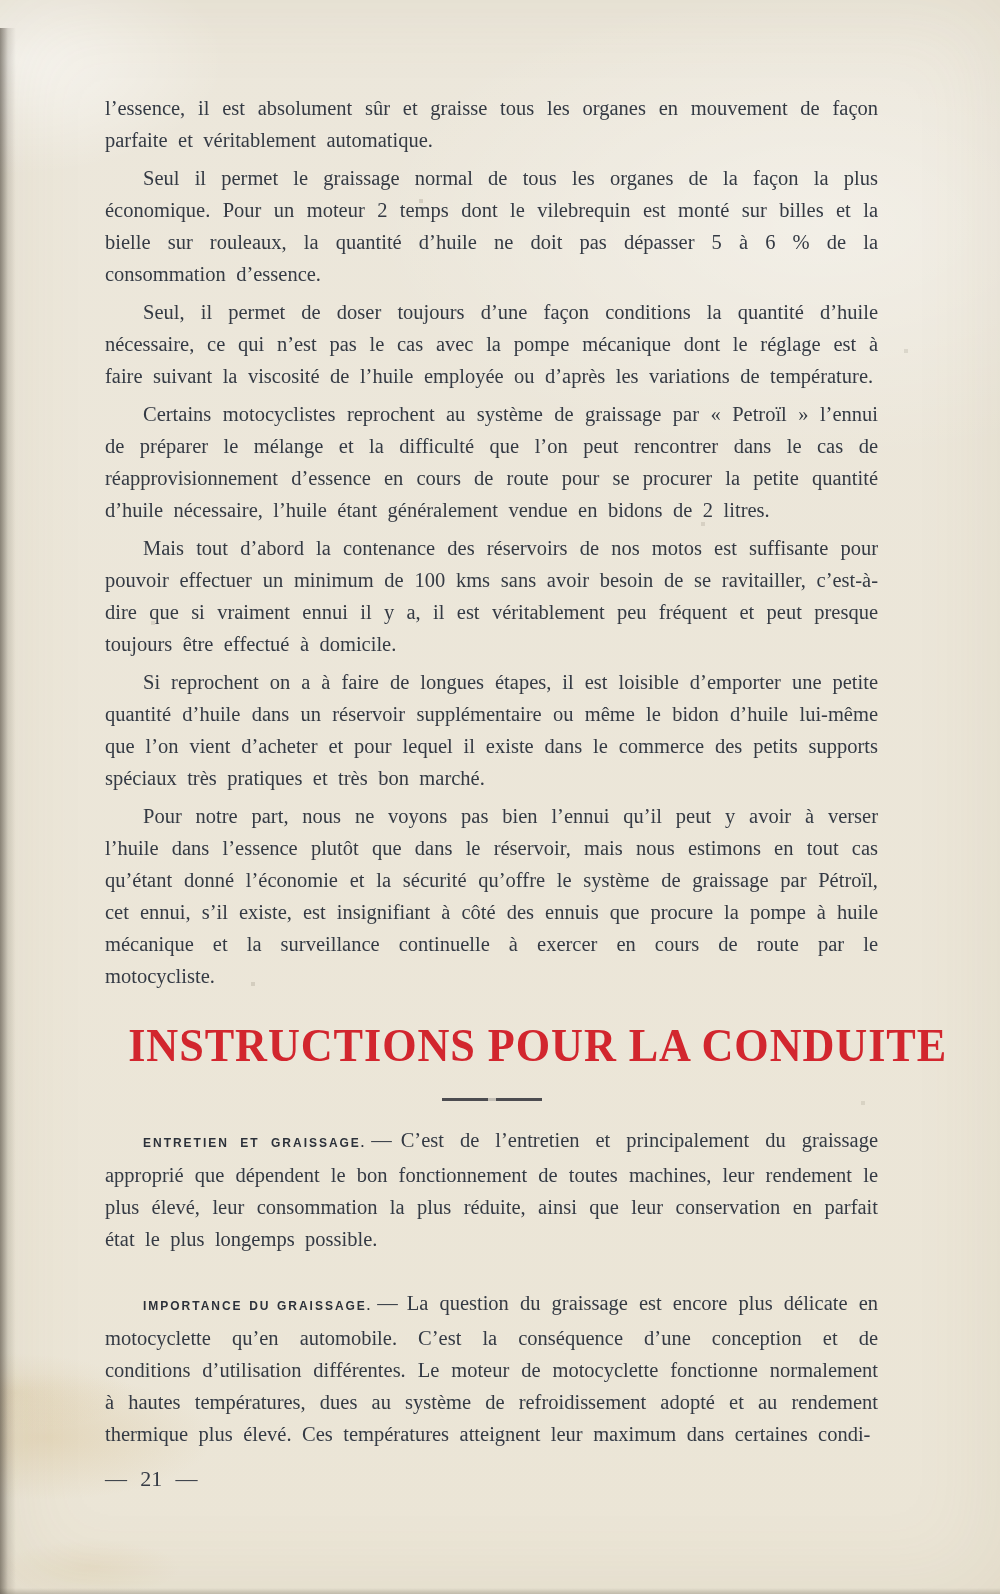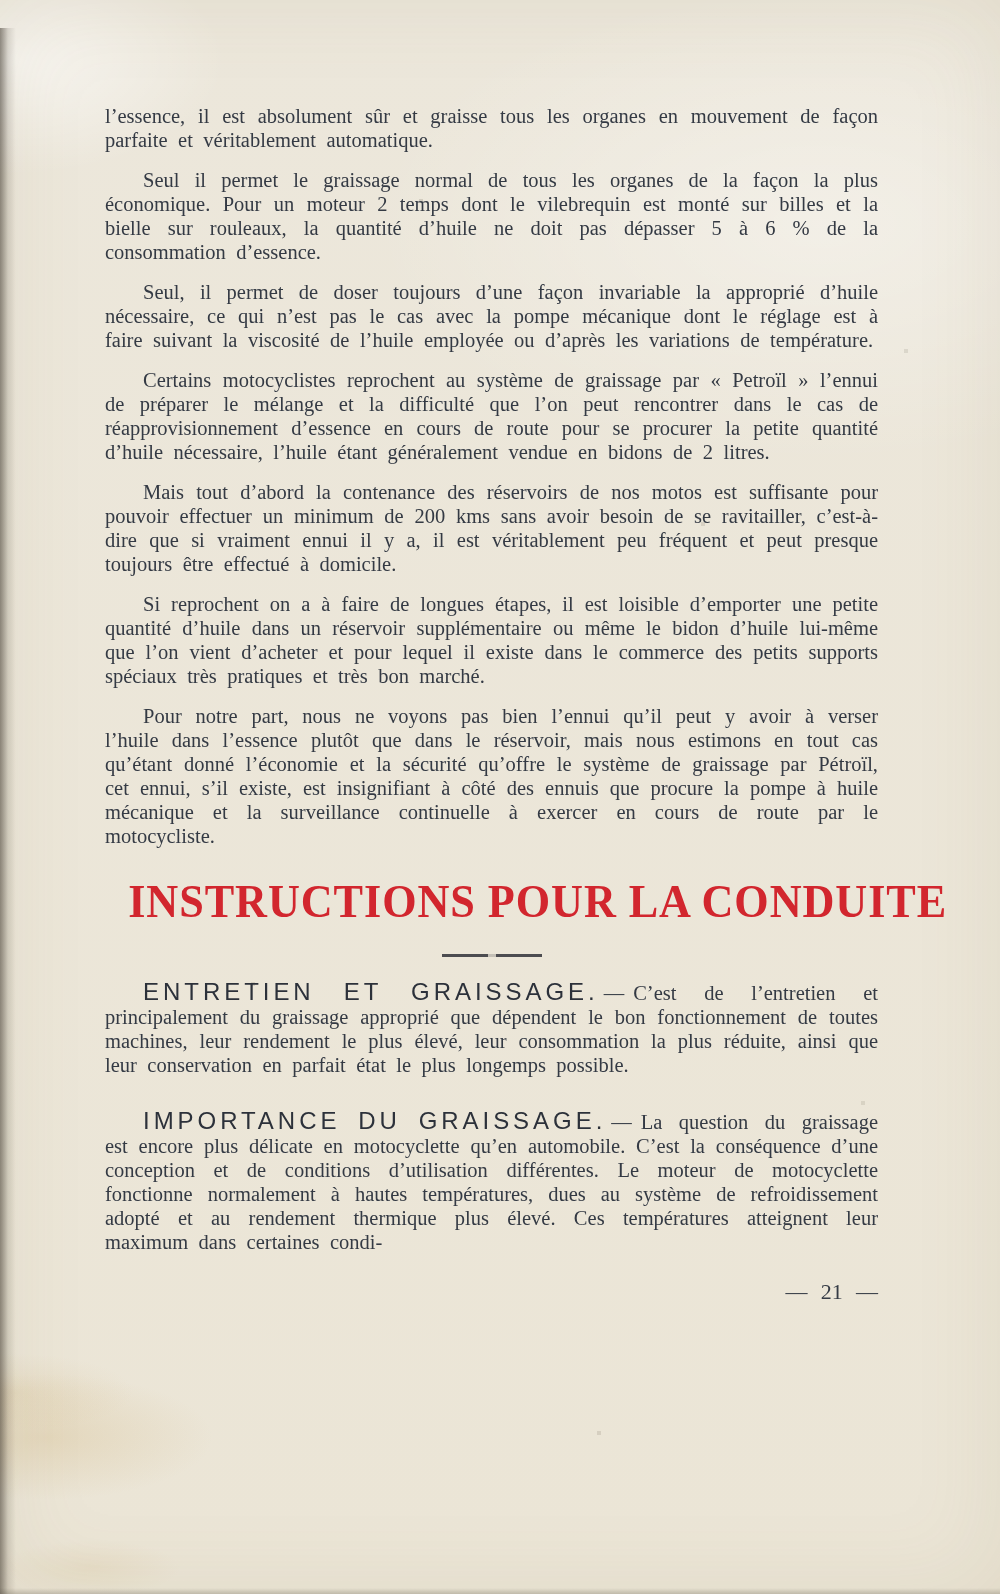--- a/index.html
+++ b/index.html
@@ -40,23 +40,23 @@
       252px 983px 0 1px rgba(120,110,95,0.20),
       862px 1102px 0 1px rgba(120,110,95,0.16),
       152px 622px 0 1px rgba(120,110,95,0.18),
       905px 350px 0 1px rgba(120,110,95,0.16),
       598px 1432px 0 1px rgba(120,110,95,0.18);
   }
   .text-block{
     position:absolute;left:105px;top:88px;width:773px;
   }
   p.body{
-    margin:16px 0 6px;
+    margin:4px 0 6px;
     font-size:20.5px;
-    line-height:24px;
+    line-height:32px;
     text-align:justify;
     word-spacing:0.26em;
     hyphens:auto;-webkit-hyphens:auto;
   }
   p.indent{ text-indent:38px; }
   .chapter-title{
     margin:30px 0 0;
     text-align:center;
     font-weight:bold;
     font-size:47px;
@@ -69,51 +69,51 @@
   }
   .title-rule{
     width:100px;height:2.5px;
     margin:29px auto 23px;
     background:linear-gradient(to right,#4c4c50 0 46%, rgba(76,76,80,0.25) 46% 54%, #4c4c50 54% 100%);
   }
   p.section-1{ margin-bottom:0; }
   p.section-2{ margin-top:32px; margin-bottom:0; }
   .run-head{
     font-family:"Liberation Sans","DejaVu Sans",sans-serif;
-    font-weight:normal;
-    font-size:24px;
+    font-weight:bold;
+    font-size:12px;
     letter-spacing:0.165em;
     word-spacing:0.05em;
     color:#2c313a;
   }
   .sep-dash{ padding:0 9px 0 5px; }
   .page-number{
-    margin-top:25px;
-    text-align:right;
+    margin-top:16px;
+    text-align:left;
     font-size:22px;
     word-spacing:0.35em;
     color:#353b45;
   }
 </style>
 </head>
 <body>
 
 <div class="page">
 
   <div class="edge-left"></div>
   <div class="edge-bottom"></div>
   <div class="specks"></div>
 
   <main class="text-block">
 
     <p class="body">l’essence, il est absolument sûr et graisse tous les organes en mouvement de façon parfaite et véritablement automatique.</p>
     <p class="body indent">Seul il permet le graissage normal de tous les organes de la façon la plus économique. Pour un moteur 2 temps dont le vilebrequin est monté sur billes et la bielle sur rouleaux, la quantité d’huile ne doit pas dépasser 5 à 6 % de la consommation d’essence.</p>
-    <p class="body indent">Seul, il permet de doser toujours d’une façon invariable la approprié d’huile nécessaire, ce qui n’est pas le cas avec la pompe mécanique dont le réglage est à faire suivant la viscosité de l’huile employée ou d’après les variations de température.</p>
+    <p class="body indent">Seul, il permet de doser toujours d’une façon conditions la quantité d’huile nécessaire, ce qui n’est pas le cas avec la pompe mécanique dont le réglage est à faire suivant la viscosité de l’huile employée ou d’après les variations de température.</p>
     <p class="body indent">Certains motocyclistes reprochent au système de graissage par « Petroïl » l’ennui de préparer le mélange et la difficulté que l’on peut rencontrer dans le cas de réapprovisionnement d’essence en cours de route pour se procurer la petite quantité d’huile nécessaire, l’huile étant généralement vendue en bidons de 2 litres.</p>
-    <p class="body indent">Mais tout d’abord la contenance des réservoirs de nos motos est suffisante pour pouvoir effectuer un minimum de 200 kms sans avoir besoin de se ravitailler, c’est-à-dire que si vraiment ennui il y a, il est véritablement peu fréquent et peut presque toujours être effectué à domicile.</p>
+    <p class="body indent">Mais tout d’abord la contenance des réservoirs de nos motos est suffisante pour pouvoir effectuer un minimum de 100 kms sans avoir besoin de se ravitailler, c’est-à-dire que si vraiment ennui il y a, il est véritablement peu fréquent et peut presque toujours être effectué à domicile.</p>
     <p class="body indent">Si reprochent on a à faire de longues étapes, il est loisible d’emporter une petite quantité d’huile dans un réservoir supplémentaire ou même le bidon d’huile lui-même que l’on vient d’acheter et pour lequel il existe dans le commerce des petits supports spéciaux très pratiques et très bon marché.</p>
     <p class="body indent">Pour notre part, nous ne voyons pas bien l’ennui qu’il peut y avoir à verser l’huile dans l’essence plutôt que dans le réservoir, mais nous estimons en tout cas qu’étant donné l’économie et la sécurité qu’offre le système de graissage par Pétroïl, cet ennui, s’il existe, est insignifiant à côté des ennuis que procure la pompe à huile mécanique et la surveillance continuelle à exercer en cours de route par le motocycliste.</p>
 
     <h1 class="chapter-title">INSTRUCTIONS POUR LA CONDUITE</h1>
 
     <div class="title-rule"></div>
 
     <p class="body indent section-1">
       <span class="run-head">ENTRETIEN ET GRAISSAGE.</span><span class="sep-dash">—</span><span>C’est de l’entretien et principalement du graissage approprié que dépendent le bon fonctionnement de toutes machines, leur rendement le plus élevé, leur consommation la plus réduite, ainsi que leur conservation en parfait état le plus longemps possible.</span>
     </p>

